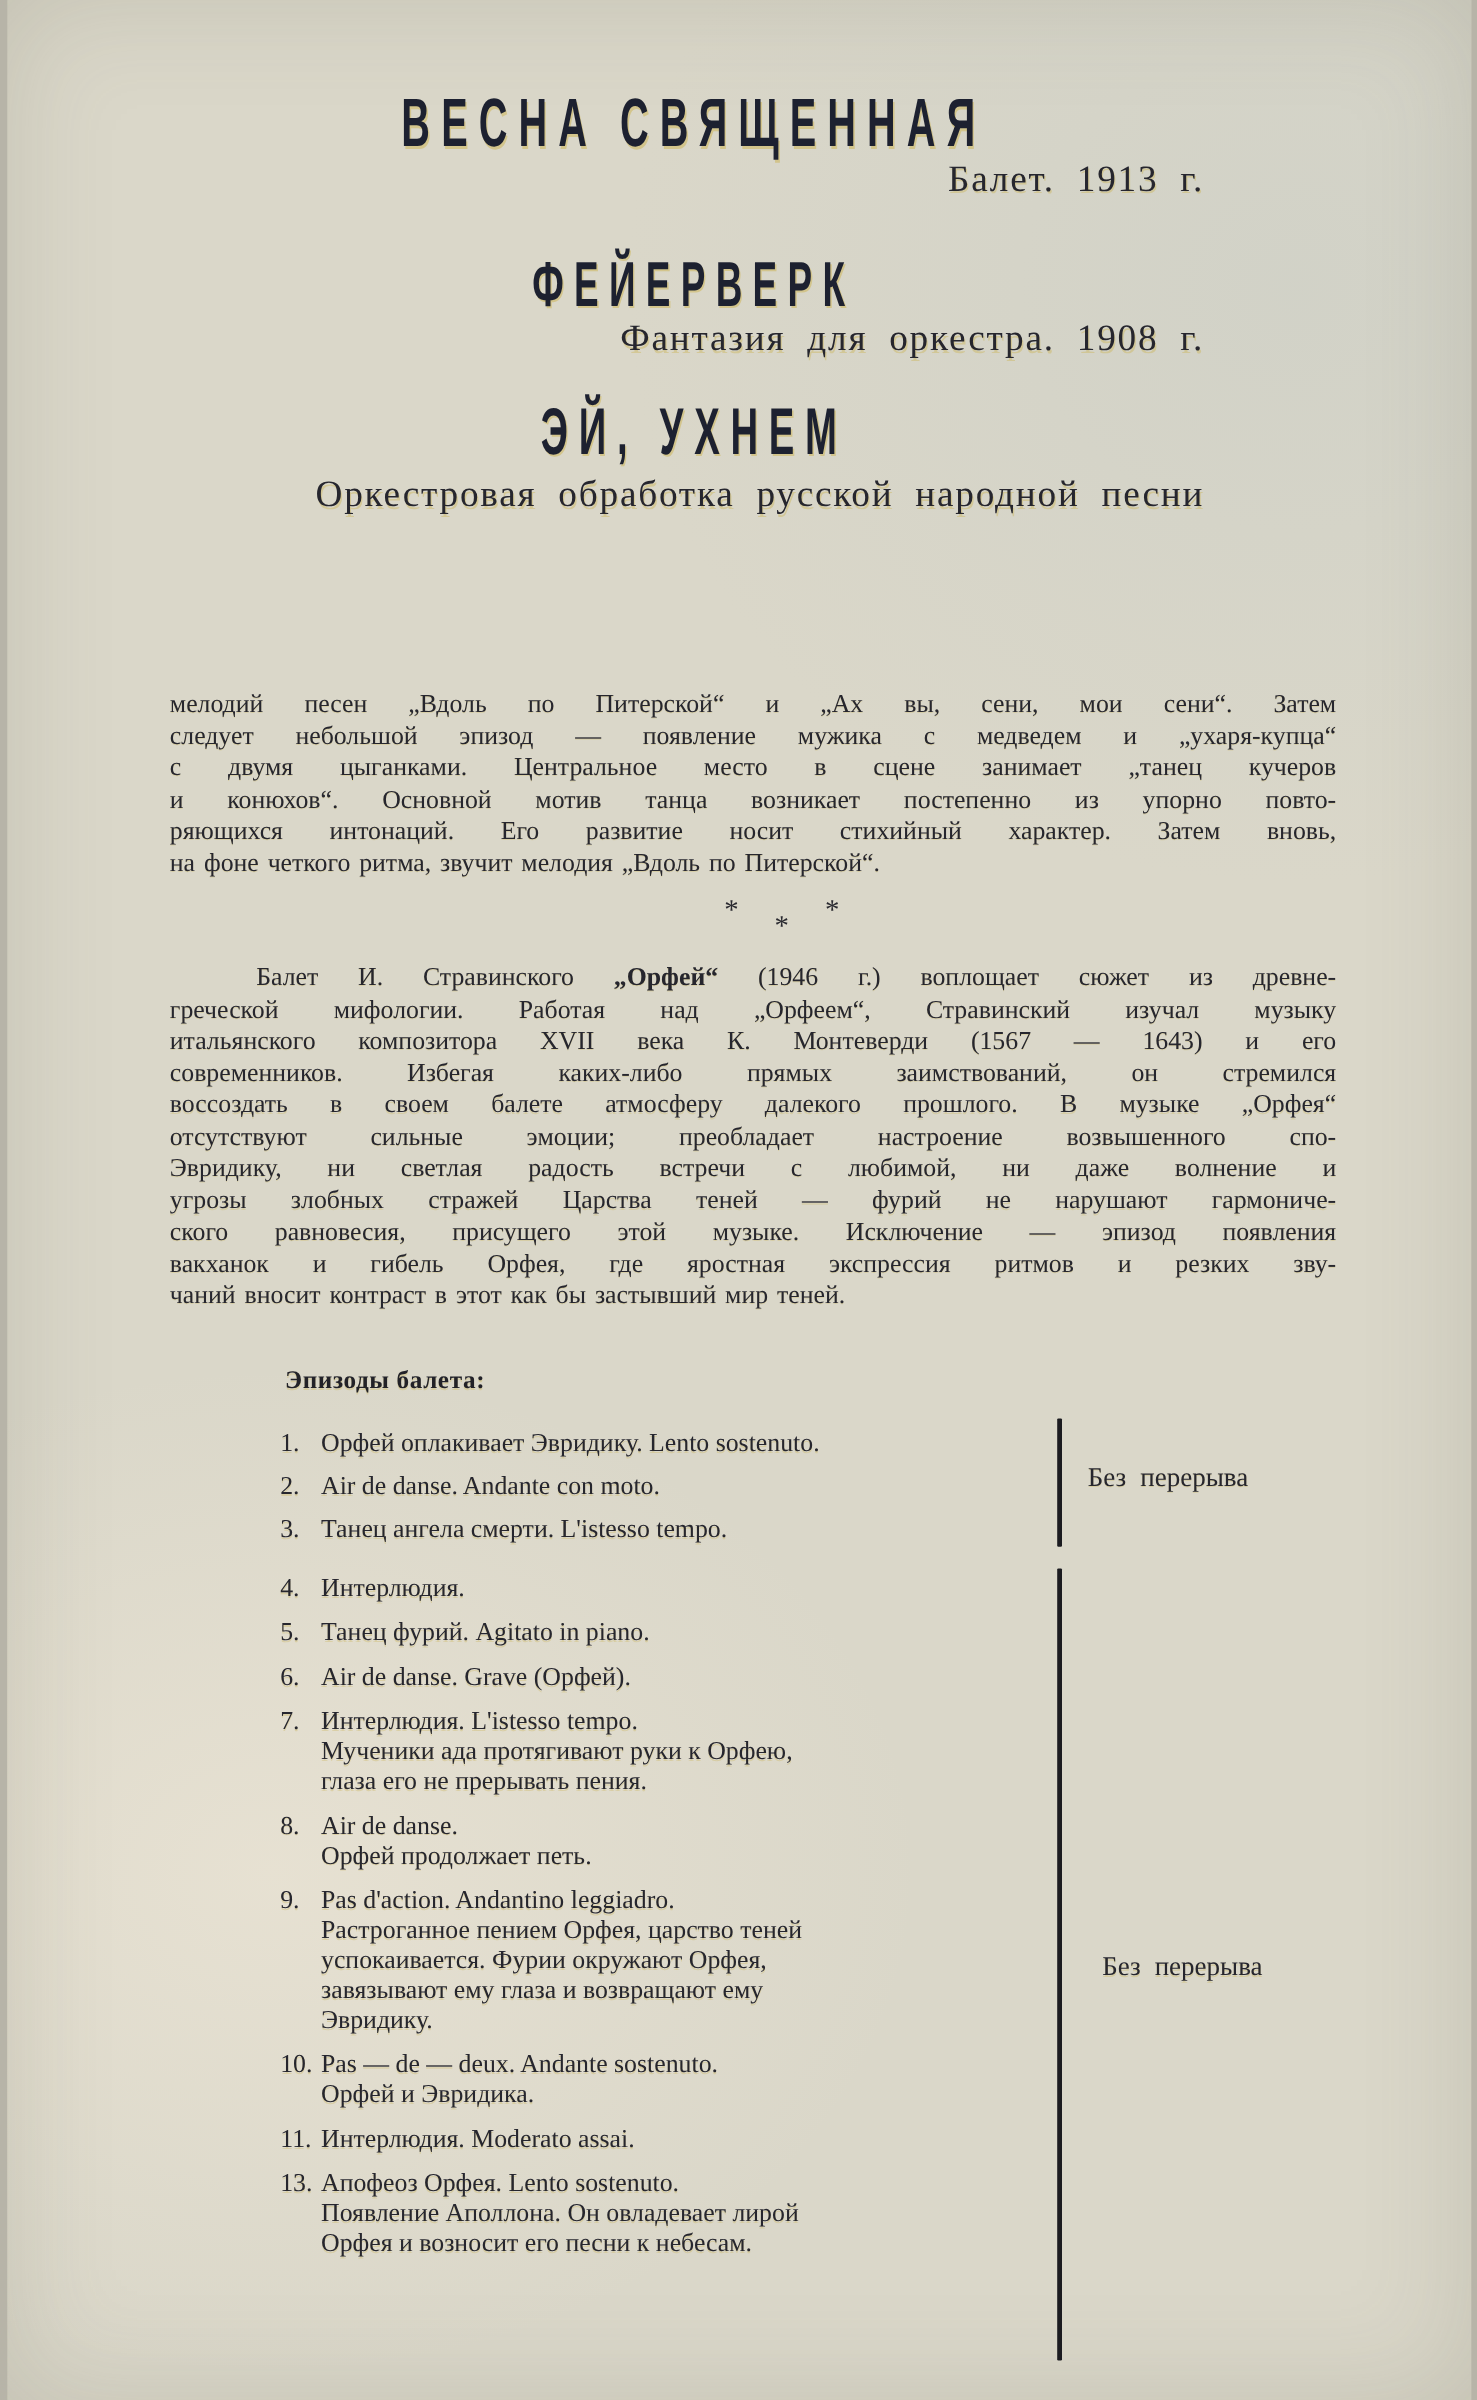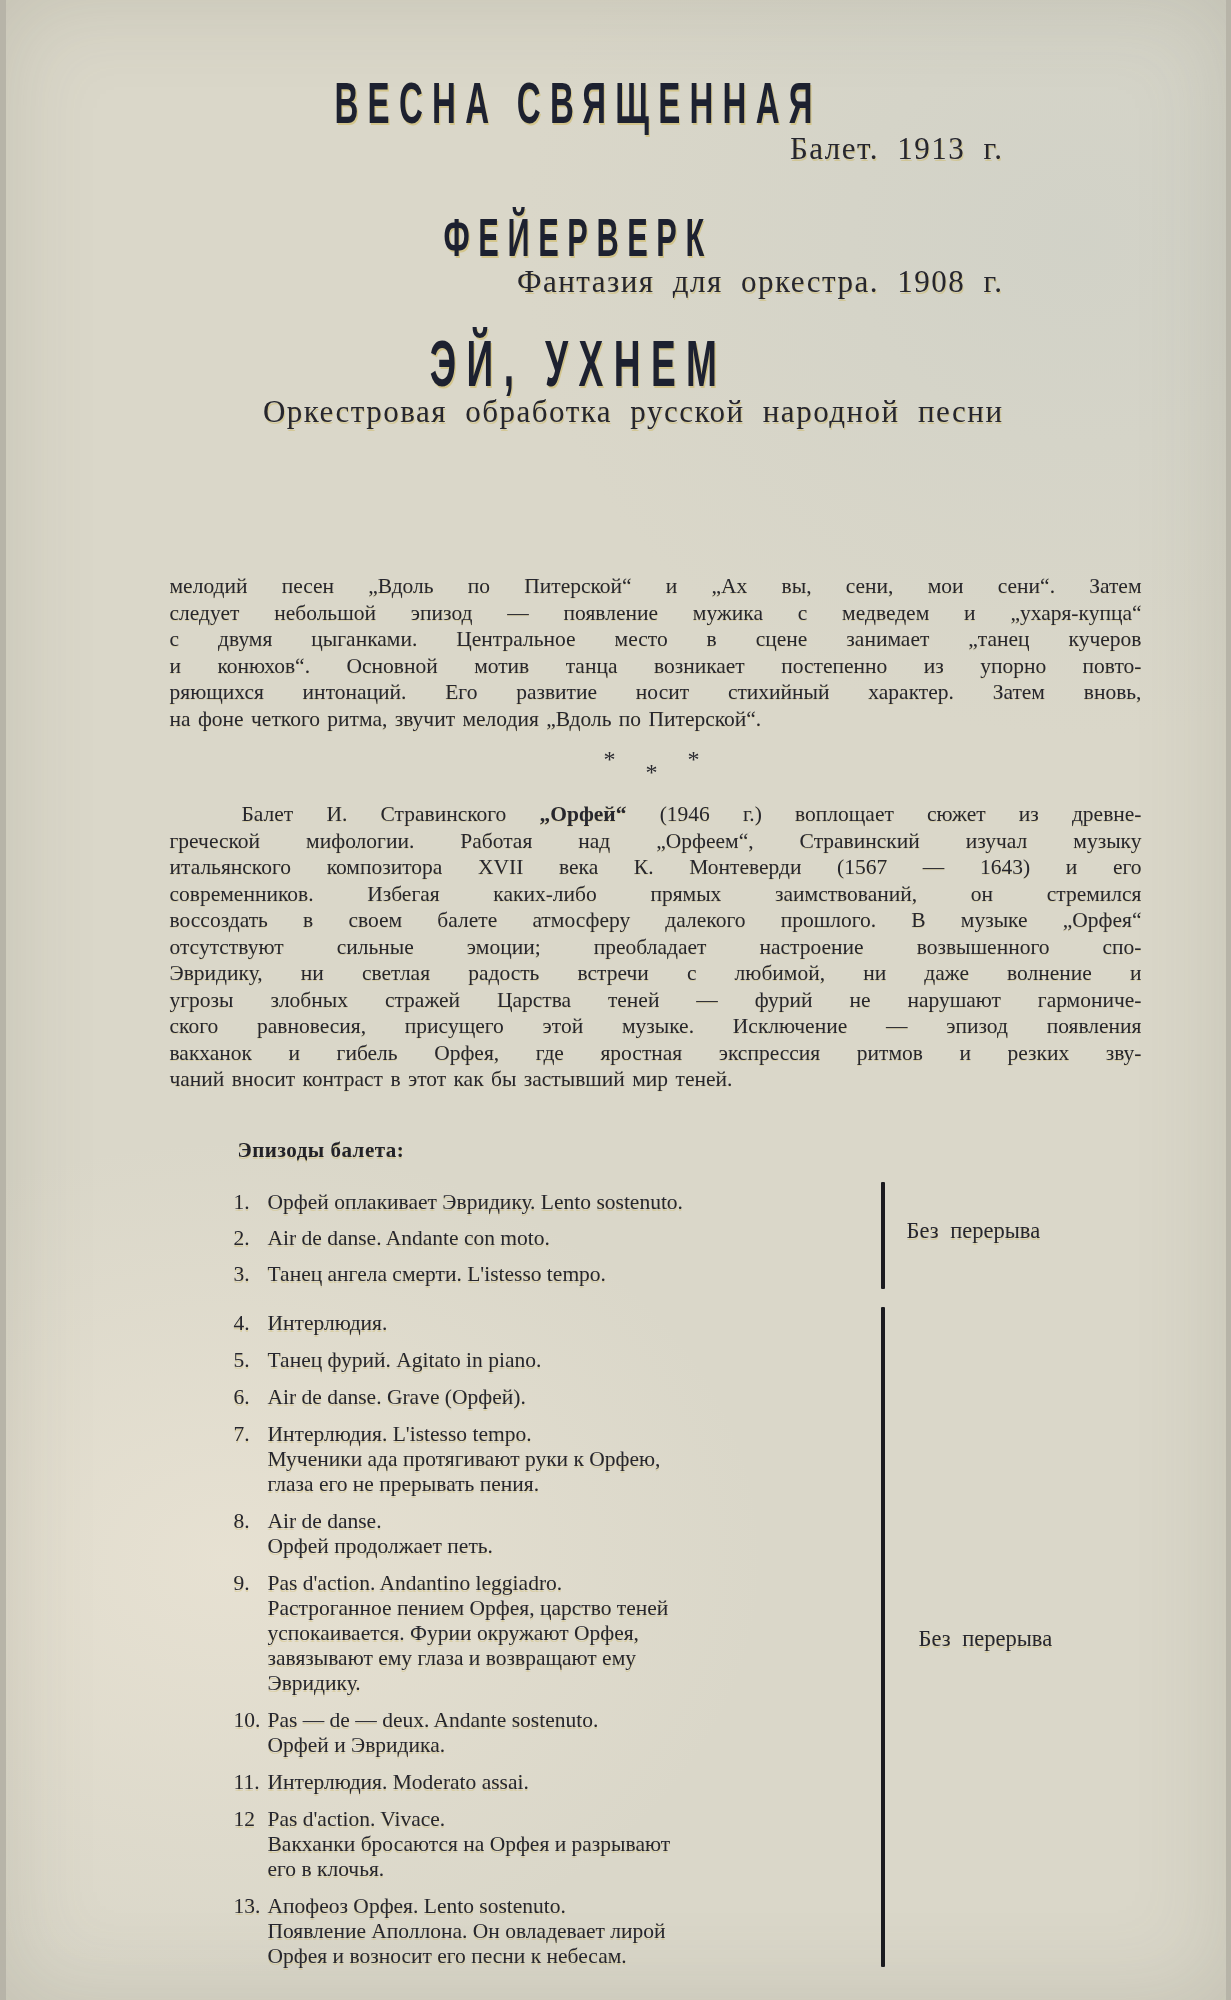--- a/index.html
+++ b/index.html
@@ -18,33 +18,33 @@
   
   .t.big{
     position:absolute;left:148px;width:850px;text-align:center;
     font-family:"Liberation Sans","DejaVu Sans",sans-serif;font-weight:700;
     color:#1d2130;white-space:nowrap;
     text-shadow:2px 2px 0 rgba(205,182,90,.55);
   }
   .t.big .squeeze{display:inline-block;transform:scaleX(.58);transform-origin:50% 50%;letter-spacing:.28em;}
   .t1{top:75px;font-size:57px;line-height:1;}
   .t2{top:211px;font-size:53px;line-height:1;}
-  .t3{top:332px;font-size:64px;line-height:1;}
+  .t3{top:332px;font-size:55px;line-height:1;}
   .sub{
     position:absolute;left:148px;width:850px;text-align:right;
     font-family:"Liberation Serif","DejaVu Serif",serif;
     color:#26262e;word-spacing:9px;letter-spacing:1.5px;white-space:nowrap;
     text-shadow:1px 2px 0 rgba(205,182,90,.45);
   }
   .st1{top:133px;font-size:31px;line-height:1;}
   .st2{top:266px;font-size:31px;line-height:1;}
   .st3{top:396px;font-size:31px;line-height:1;}
   
   .para{
-    position:absolute;left:164px;width:972px;
+    position:absolute;left:136px;width:972px;
     font-family:"Liberation Serif","DejaVu Serif",serif;
     font-size:21.5px;line-height:26.5px;color:#26262e;
     word-spacing:2px;
     text-shadow:0 1px 0 rgba(205,185,100,.35);
   }
   #para1{top:573px;}
   #para2{top:801px;}
   .para .line{text-align:justify;text-align-last:justify;}
   .para .line.lastline{text-align-last:auto;}
   .para .line.first{padding-left:72px;}
@@ -209,28 +209,20 @@
           <div>Орфей и Эвридика.</div>
         </div>
       </div>
       <div class="ep">
         <span class="num">11.</span>
         <div class="eplines">
           <div>Интерлюдия. Moderato assai.</div>
         </div>
       </div>
       <div class="ep">
-        <span class="num">12</span>
-        <div class="eplines">
-          <div>Pas d'action. Vivace.</div>
-          <div>Вакханки бросаются на Орфея и разрывают</div>
-          <div>его в клочья.</div>
-        </div>
-      </div>
-      <div class="ep">
         <span class="num">13.</span>
         <div class="eplines">
           <div>Апофеоз Орфея. Lento sostenuto.</div>
           <div>Появление Аполлона. Он овладевает лирой</div>
           <div>Орфея и возносит его песни к небесам.</div>
         </div>
       </div>
     </div>
 
   <div class="vbar vbar1"></div>

